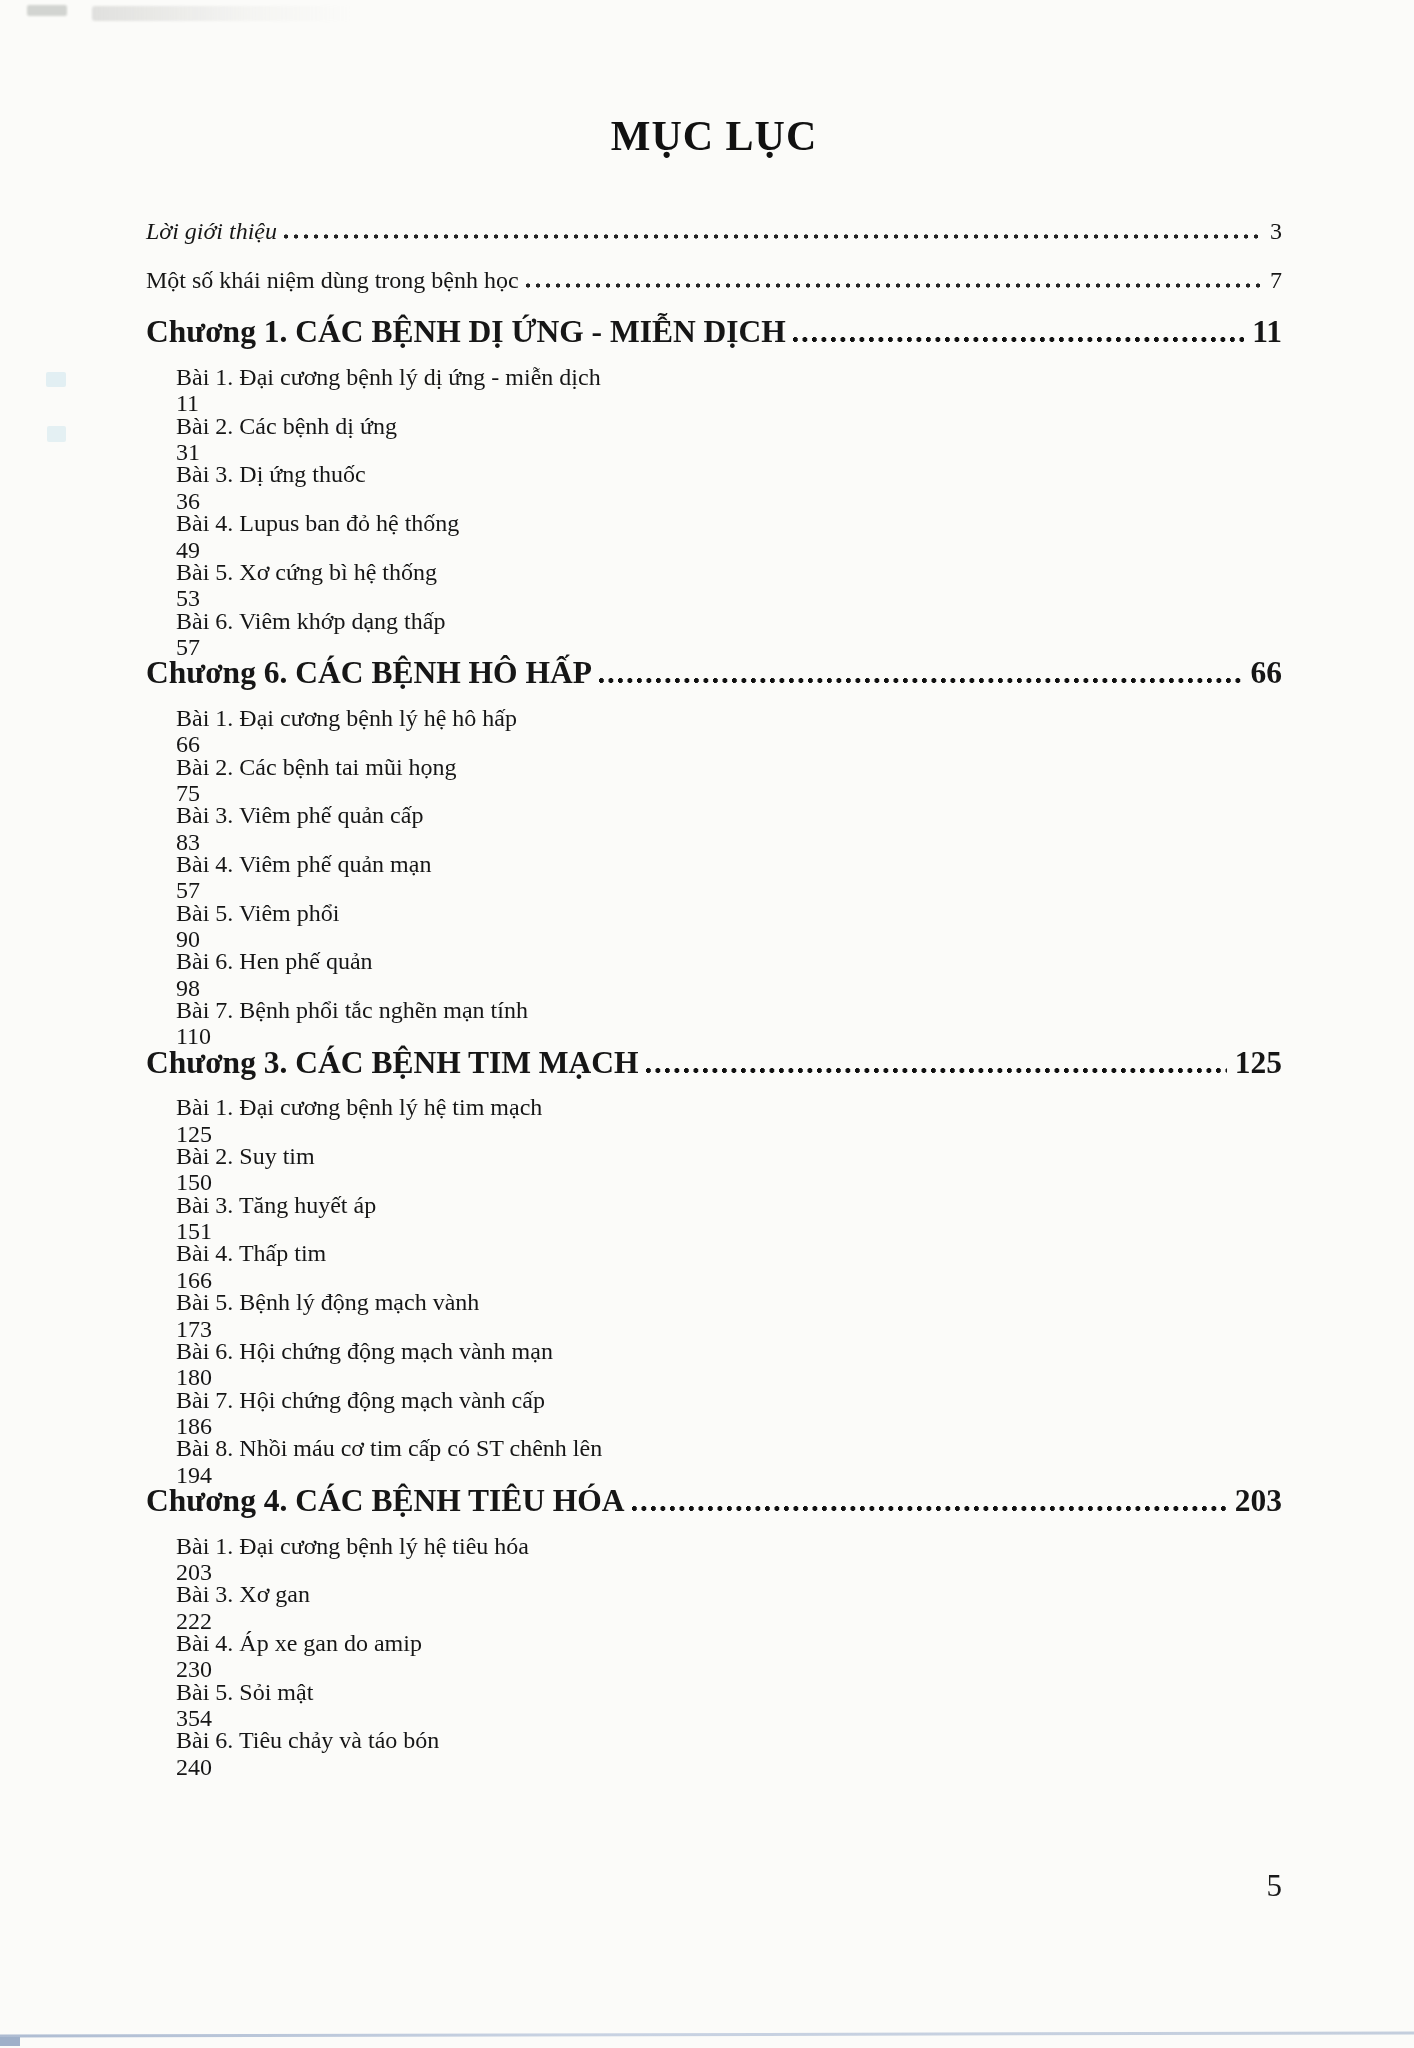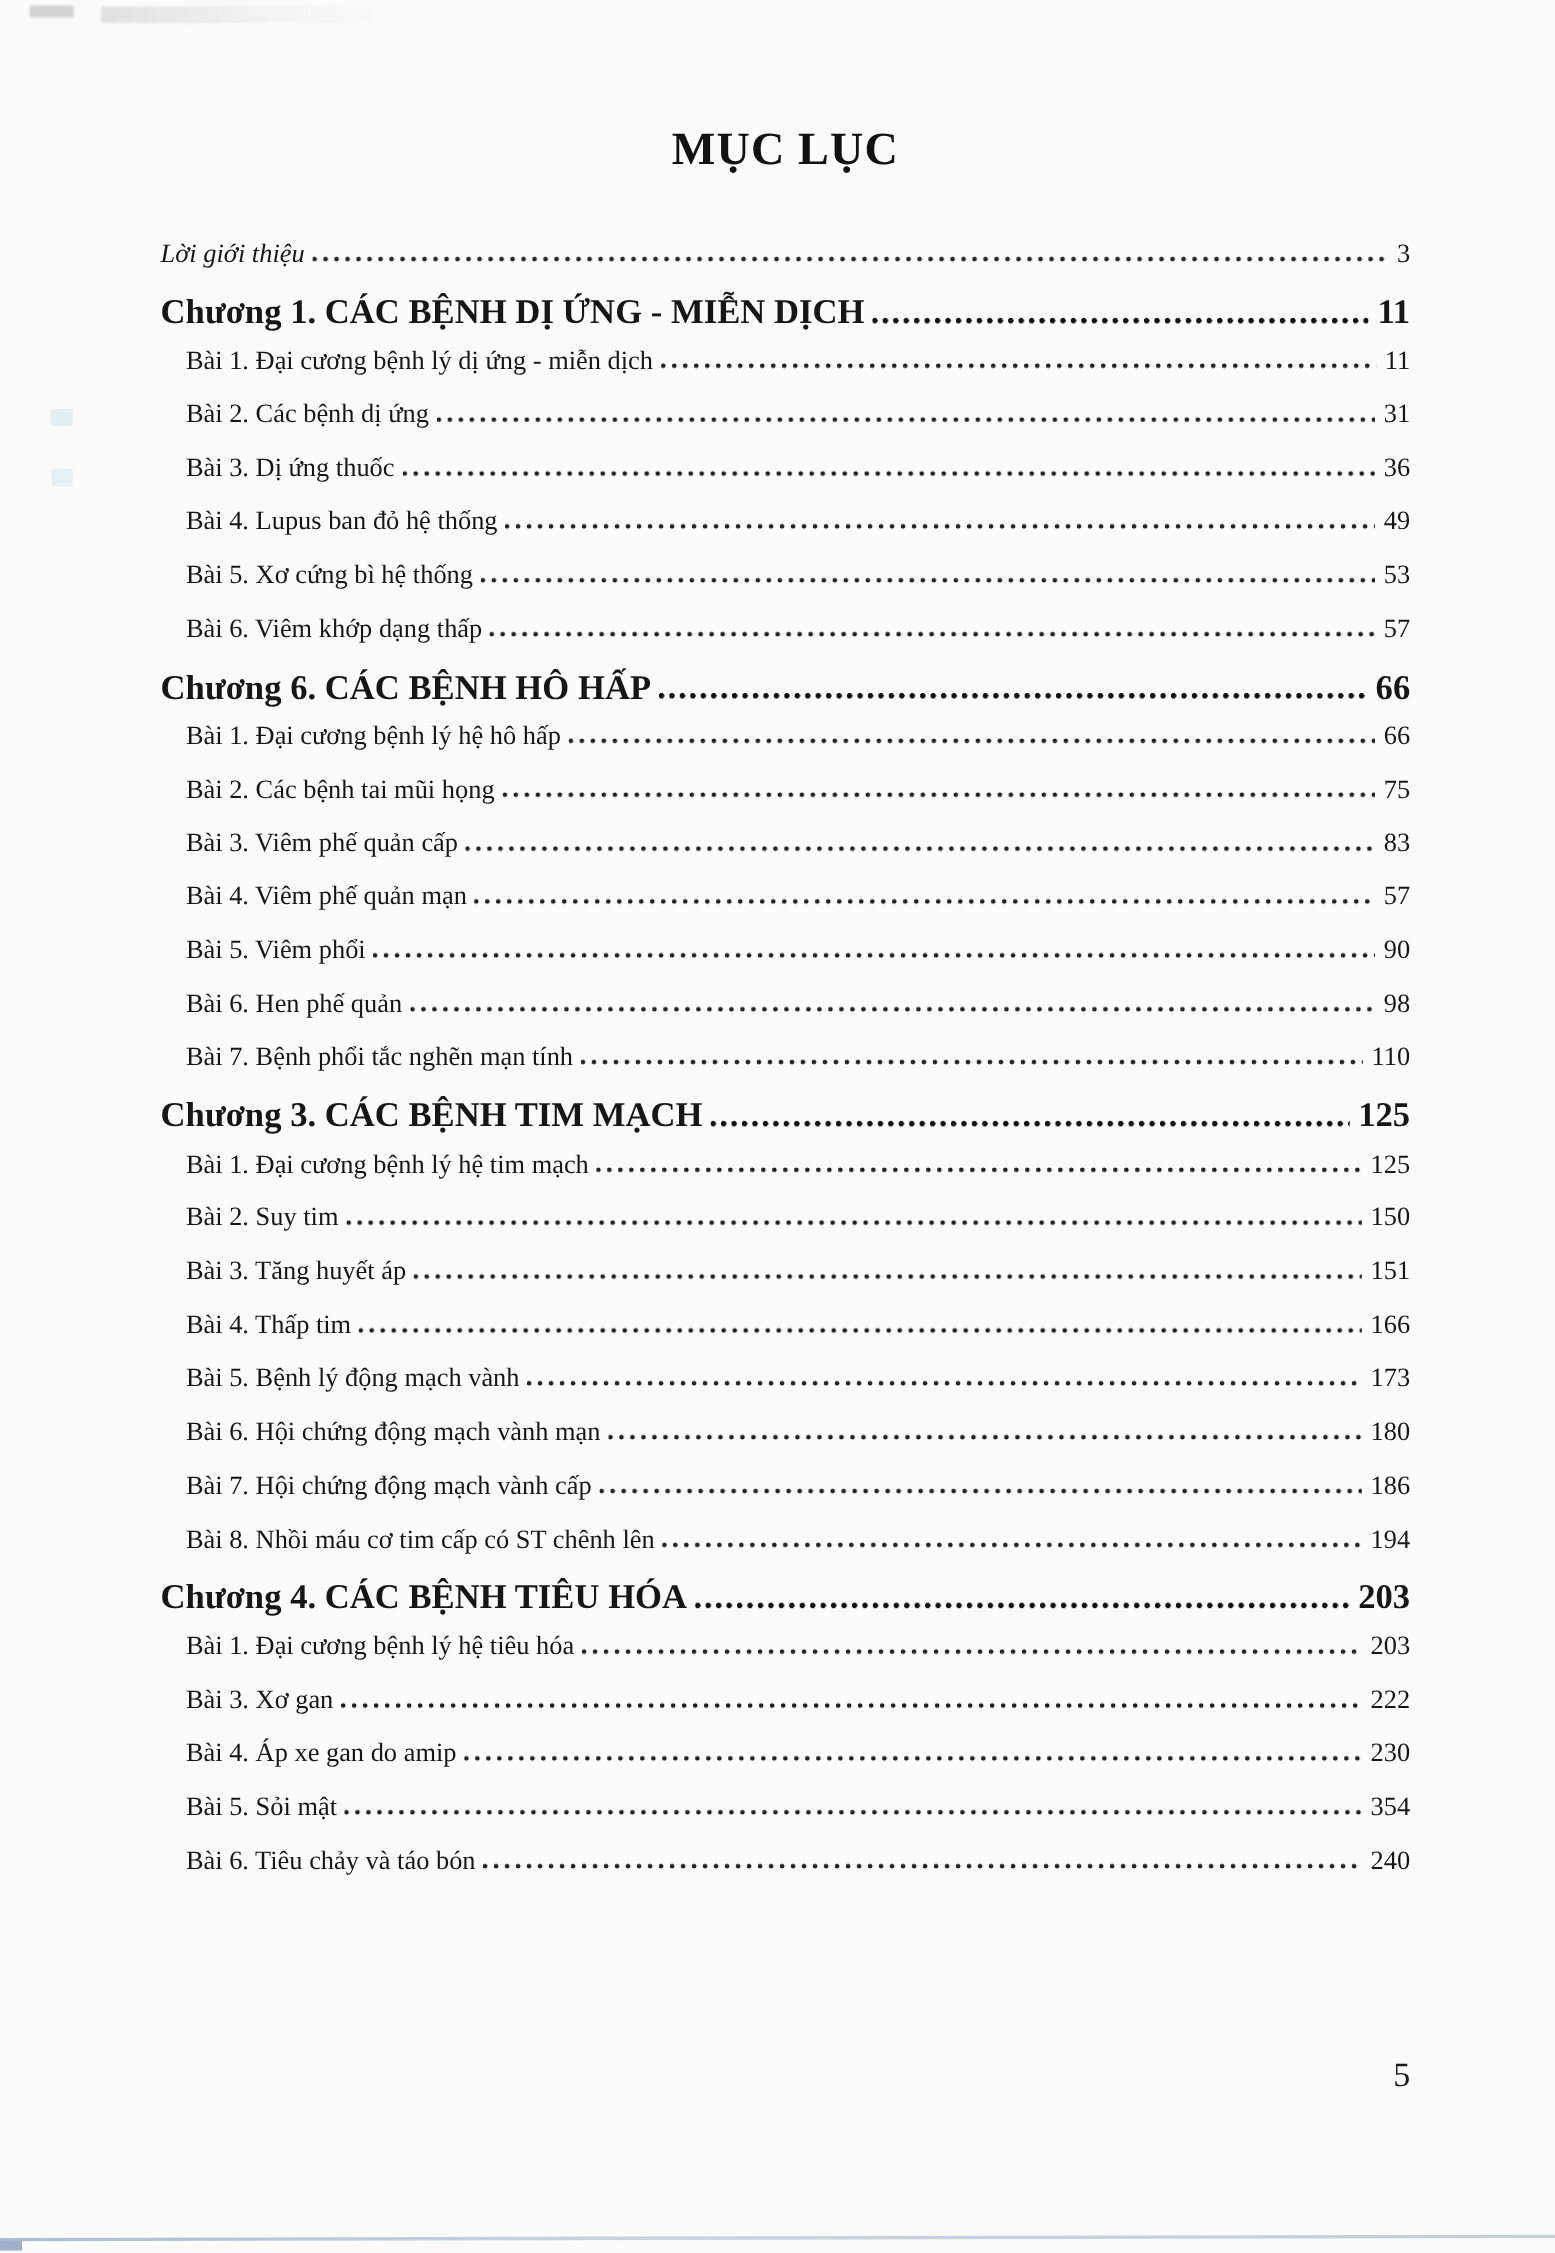--- a/index.html
+++ b/index.html
@@ -49,21 +49,21 @@
     height: 48.7px;
     padding-top: 11px;
     box-sizing: border-box;
     font-size: 24px;
     line-height: 1.1;
     white-space: nowrap;
   }
   .toc-row .label { flex: 0 0 auto; }
   .toc-row.intro-italic .label { font-style: italic; }
   .toc-row.chapter { font-weight: bold; font-size: 31.5px; }
-  .toc-row.lesson { padding-left: 23px; }
+  .toc-row.lesson { padding-left: 23px; flex-direction: column; }
   .leader {
     flex: 1 1 auto;
     height: 5px;
     margin: 0 8px 0 7px;
     background-image: radial-gradient(circle at 2px 2.5px, #222 1.9px, transparent 2.3px);
     background-size: 10px 5px;
     background-repeat: repeat-x;
     background-position: left bottom;
   }
   .chapter .leader {
@@ -120,20 +120,25 @@
   <div class="artifact artifact-tab-2"></div>
 
   <div class="content">
     <h1 class="doc-title">MỤC LỤC</h1>
     <div class="toc">
         <div class="toc-row intro-italic">
           <span class="label">Lời giới thiệu</span>
           <span class="leader"></span>
           <span class="pagenum">3</span>
         </div>
+        <div class="toc-row intro">
+          <span class="label">Một số khái niệm dùng trong bệnh học</span>
+          <span class="leader"></span>
+          <span class="pagenum">7</span>
+        </div>
         <div class="toc-row chapter">
           <span class="label">Chương 1. CÁC BỆNH DỊ ỨNG - MIỄN DỊCH</span>
           <span class="leader"></span>
           <span class="pagenum">11</span>
         </div>
         <div class="toc-row lesson">
           <span class="label">Bài 1. Đại cương bệnh lý dị ứng - miễn dịch</span>
           <span class="leader"></span>
           <span class="pagenum">11</span>
         </div>

